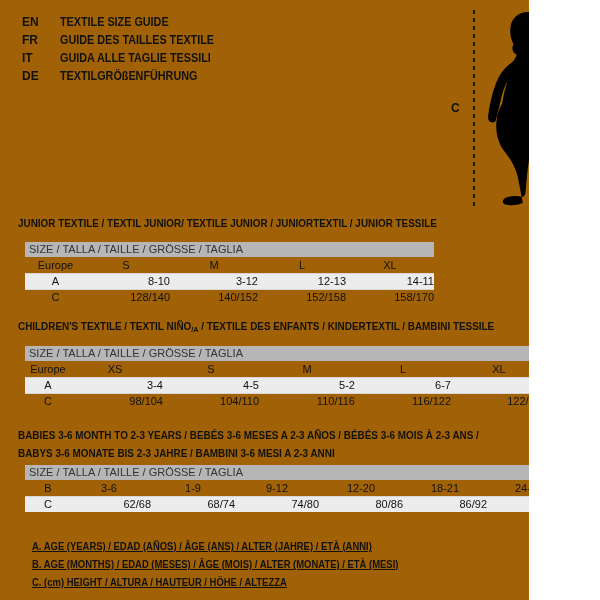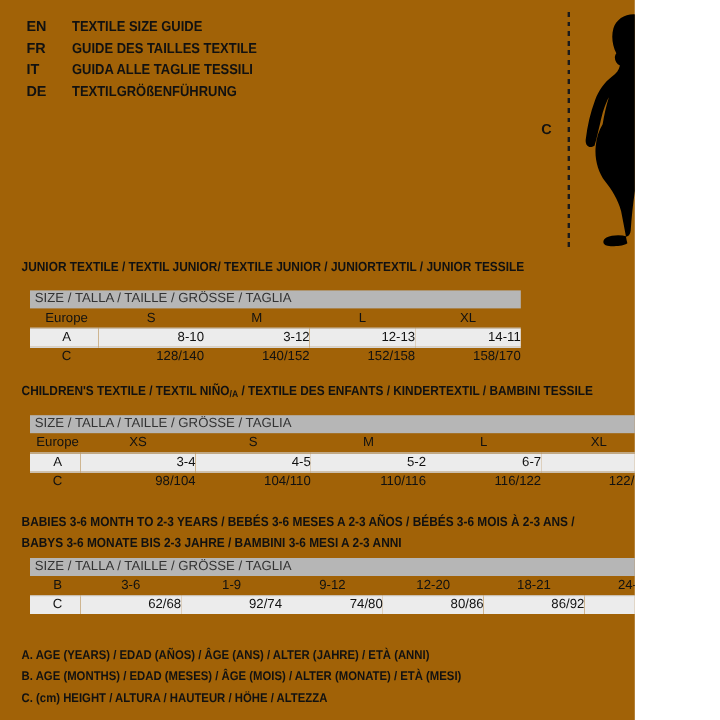--- a/index.html
+++ b/index.html
@@ -30,21 +30,21 @@
   .tbl-wrap { position:absolute; left:4px;margin-left:21px; }
   .size-bar { height:15px; line-height:15px; background:#b6b6b6; color:#333;
     font-size:11px; padding-left:4px; white-space:nowrap; overflow:hidden; }
   table { border-collapse:collapse; table-layout:fixed; width:100%; }
   td { height:16px; font-size:11px; color:#111; text-align:center; padding:0;
        white-space:nowrap; overflow:hidden; }
   tbody tr + tr td { border-top:1px solid #d6d6d6;text-align:right; }
   tbody tr:nth-child(even) td { background:#ececec; }
   td:first-child { text-align:center; padding-left:4px; }
   
-  .footnotes { position:absolute; left:18px; top:537px; }
+  .footnotes { position:absolute; left:32px; top:537px;text-decoration:underline; }
   .footnote { height:18px; line-height:18px; font-size:10.5px; font-weight:bold;
     white-space:nowrap; transform:scaleX(0.9); transform-origin:0 50%; }
 </style>
 </head>
 <body>
 
 <div class="page">
 
   <div class="lang-block">
     <div class="lang-row">
@@ -220,21 +220,21 @@
             <td>1-9</td>
             <td>9-12</td>
             <td>12-20</td>
             <td>18-21</td>
             <td>24-36</td>
             <td></td>
           </tr>
           <tr>
             <td>C</td>
             <td>62/68</td>
-            <td>92/74</td>
+            <td>68/74</td>
             <td>74/80</td>
             <td>80/86</td>
             <td>86/92</td>
             <td>92/98</td>
             <td></td>
           </tr>
         </tbody>
     </table>
   </div>
 

